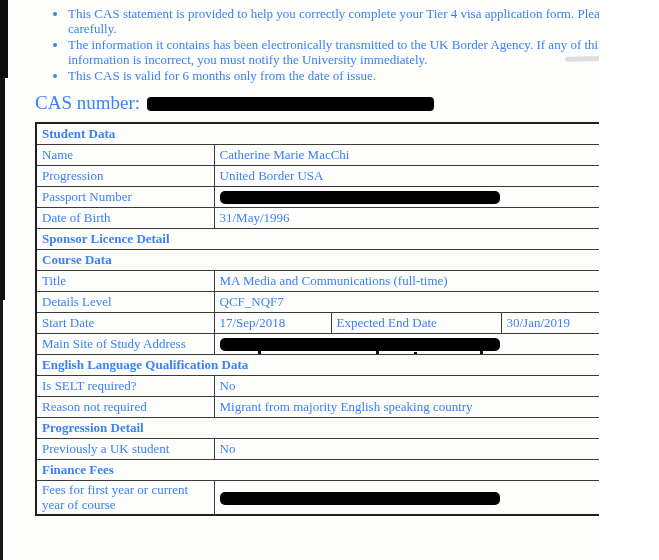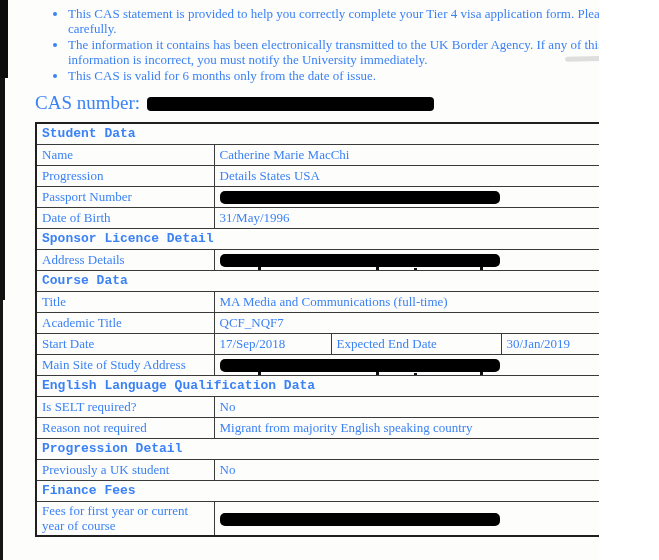--- a/index.html
+++ b/index.html
@@ -40,21 +40,21 @@
     border-collapse:collapse; table-layout:fixed;
     font-size:13px; line-height:15px;
     border:2px solid #1f1f1f;
   }
   .cas-table td {
     border:1.6px solid #3a3a3a;
     padding:1px 5px; vertical-align:middle; overflow:hidden;
   }
   .cas-table tr { height:21px; }
   .cas-table tr.tall { height:35px;margin-left:48px; }
-  .section-cell { font-weight:bold;font-family:Liberation Mono, monospace; }
+  .section-cell { font-weight:bold; }
   .redact {
     position:relative; display:inline-block; vertical-align:middle;
     width:280px; height:13px; background:#000; border-radius:5px;
   }
   .redact.marks::after {
     content:""; position:absolute; left:38px; top:13px; width:3px; height:3px; background:#111;
     box-shadow:118px 0 0 #111, 156px 1px 0 #111, 222px 0 0 #111;
   }
 </style>
 </head>
@@ -89,46 +89,42 @@
     <tbody>
         <tr class="">
           <td class="section-cell" colspan="4">Student Data</td>
         </tr>
         <tr class="">
           <td class="label-cell">Name</td>
           <td class="value-cell" colspan="3">Catherine Marie MacChi</td>
         </tr>
         <tr class="">
           <td class="label-cell">Progression</td>
-          <td class="value-cell" colspan="3">Details States USA</td>
+          <td class="value-cell" colspan="3">United Border USA</td>
         </tr>
         <tr class="">
           <td class="label-cell">Passport Number</td>
           <td class="value-cell" colspan="3"><span class="redact"></span></td>
         </tr>
         <tr class="">
           <td class="label-cell">Date of Birth</td>
           <td class="value-cell" colspan="3">31/May/1996</td>
         </tr>
         <tr class="">
           <td class="section-cell" colspan="4">Sponsor Licence Detail</td>
         </tr>
         <tr class="">
-          <td class="label-cell">Address Details</td>
-          <td class="value-cell" colspan="3"><span class="redact marks"></span></td>
-        </tr>
-        <tr class="">
           <td class="section-cell" colspan="4">Course Data</td>
         </tr>
         <tr class="">
           <td class="label-cell">Title</td>
           <td class="value-cell" colspan="3">MA Media and Communications (full-time)</td>
         </tr>
         <tr class="">
-          <td class="label-cell">Academic Title</td>
+          <td class="label-cell">Details Level</td>
           <td class="value-cell" colspan="3">QCF_NQF7</td>
         </tr>
         <tr class="">
           <td class="label-cell">Start Date</td>
           <td class="value-cell">17/Sep/2018</td>
           <td class="label-cell">Expected End Date</td>
           <td class="value-cell">30/Jan/2019</td>
         </tr>
         <tr class="">
           <td class="label-cell">Main Site of Study Address</td>

